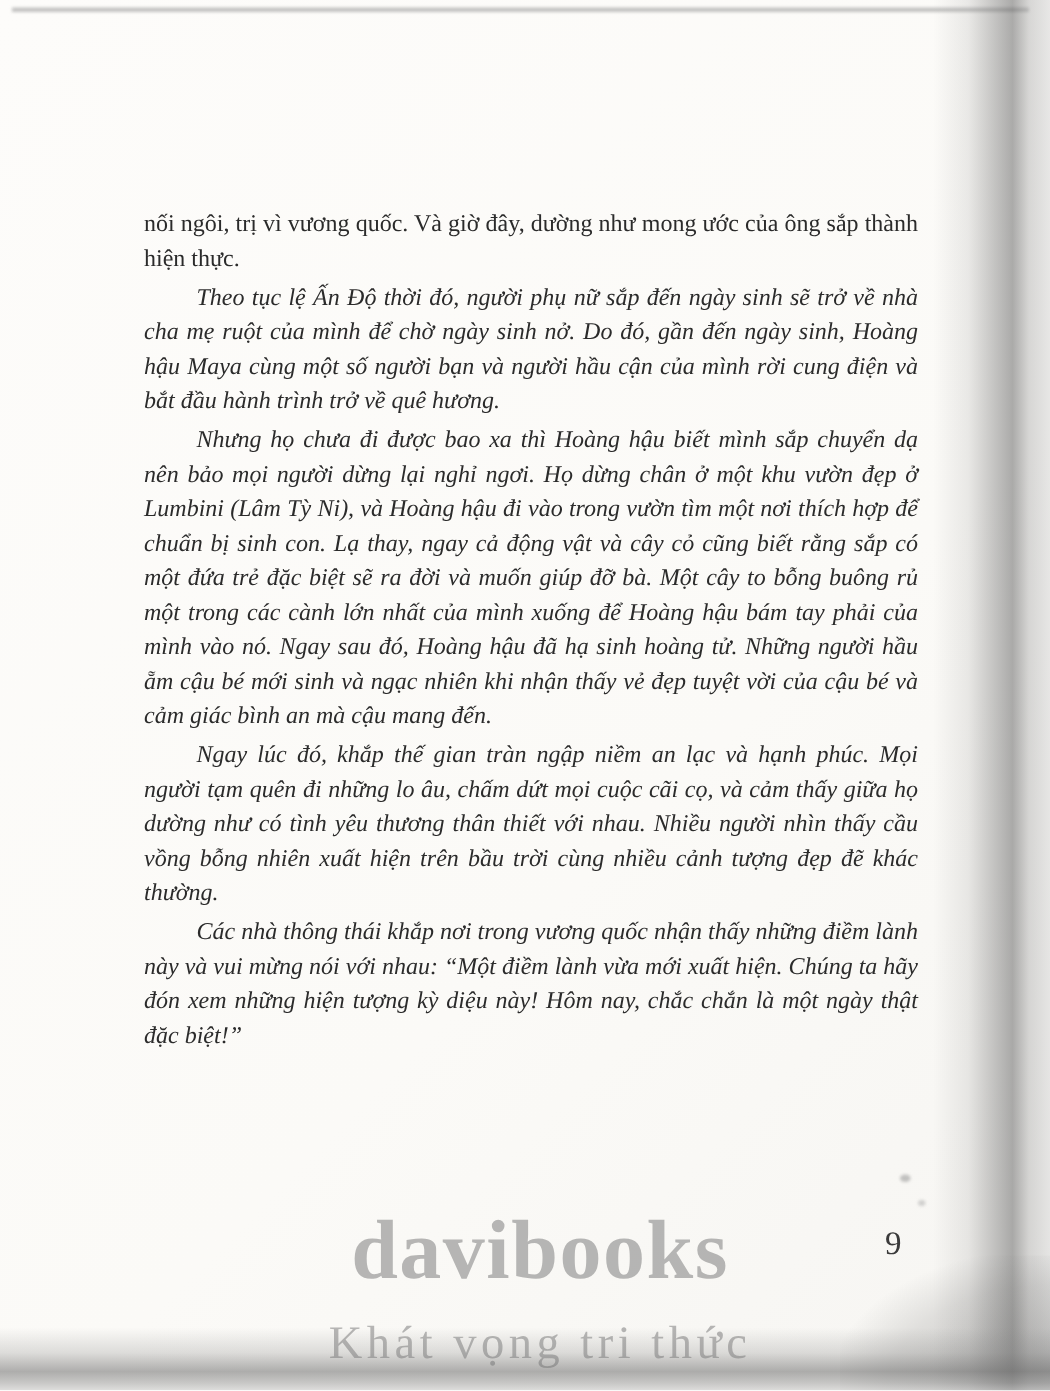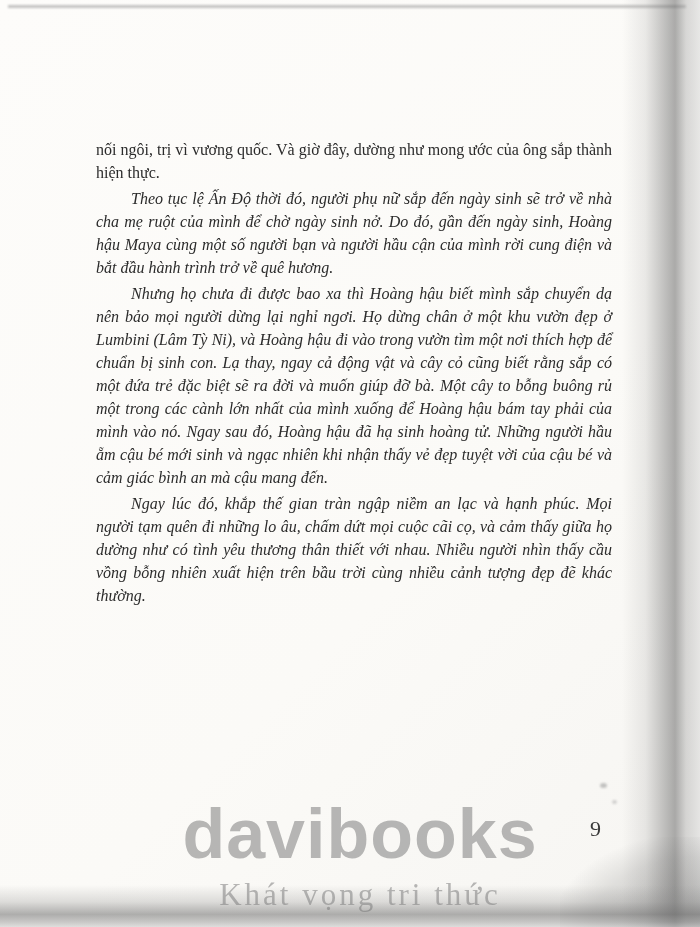--- a/index.html
+++ b/index.html
@@ -52,25 +52,25 @@
     position: absolute;
     left: 150px;
     top: 792px;
     width: 420px;
     text-align: center;
     color: rgba(125,125,125,0.55);
     pointer-events: none;
     user-select: none;
   }
   .watermark-brand {
-    font-size: 70px;
+    font-size: 56px;
     line-height: 84px;
     font-weight: bold;
     letter-spacing: 1px;
-    font-family: Liberation Sans, sans-serif;
+    font-family: Liberation Serif, serif;
   }
   .watermark-tagline {
     font-size: 31px;
     line-height: 34px;
     letter-spacing: 3px;
     margin-top: 2px;
     font-family: "Liberation Serif", serif;
   }
   .right-scan-shadow {
     position: absolute;
@@ -143,20 +143,21 @@
 
 <div class="scan-page">
 
   <div class="top-scan-line"></div>
 
   <div class="text-block">
     <p>nối ngôi, trị vì vương quốc. Và giờ đây, dường như mong ước của ông sắp thành hiện thực.</p>
     <p class="indented">Theo tục lệ Ấn Độ thời đó, người phụ nữ sắp đến ngày sinh sẽ trở về nhà cha mẹ ruột của mình để chờ ngày sinh nở. Do đó, gần đến ngày sinh, Hoàng hậu Maya cùng một số người bạn và người hầu cận của mình rời cung điện và bắt đầu hành trình trở về quê hương.</p>
     <p class="indented">Nhưng họ chưa đi được bao xa thì Hoàng hậu biết mình sắp chuyển dạ nên bảo mọi người dừng lại nghỉ ngơi. Họ dừng chân ở một khu vườn đẹp ở Lumbini (Lâm Tỳ Ni), và Hoàng hậu đi vào trong vườn tìm một nơi thích hợp để chuẩn bị sinh con. Lạ thay, ngay cả động vật và cây cỏ cũng biết rằng sắp có một đứa trẻ đặc biệt sẽ ra đời và muốn giúp đỡ bà. Một cây to bỗng buông rủ một trong các cành lớn nhất của mình xuống để Hoàng hậu bám tay phải của mình vào nó. Ngay sau đó, Hoàng hậu đã hạ sinh hoàng tử. Những người hầu ẵm cậu bé mới sinh và ngạc nhiên khi nhận thấy vẻ đẹp tuyệt vời của cậu bé và cảm giác bình an mà cậu mang đến.</p>
     <p class="indented">Ngay lúc đó, khắp thế gian tràn ngập niềm an lạc và hạnh phúc. Mọi người tạm quên đi những lo âu, chấm dứt mọi cuộc cãi cọ, và cảm thấy giữa họ dường như có tình yêu thương thân thiết với nhau. Nhiều người nhìn thấy cầu vồng bỗng nhiên xuất hiện trên bầu trời cùng nhiều cảnh tượng đẹp đẽ khác thường.</p>
+    <p class="indented">Các nhà thông thái khắp nơi trong vương quốc nhận thấy những điềm lành này và vui mừng nói với nhau: “Một điềm lành vừa mới xuất hiện. Chúng ta hãy đón xem những hiện tượng kỳ diệu này! Hôm nay, chắc chắn là một ngày thật đặc biệt!”</p>
   </div>
 
   <div class="watermark">
     <div class="watermark-brand">davibooks</div>
     <div class="watermark-tagline">Khát vọng tri thức</div>
   </div>
 
   <div class="page-number">9</div>
 
   <div class="scan-speck-1"></div>

